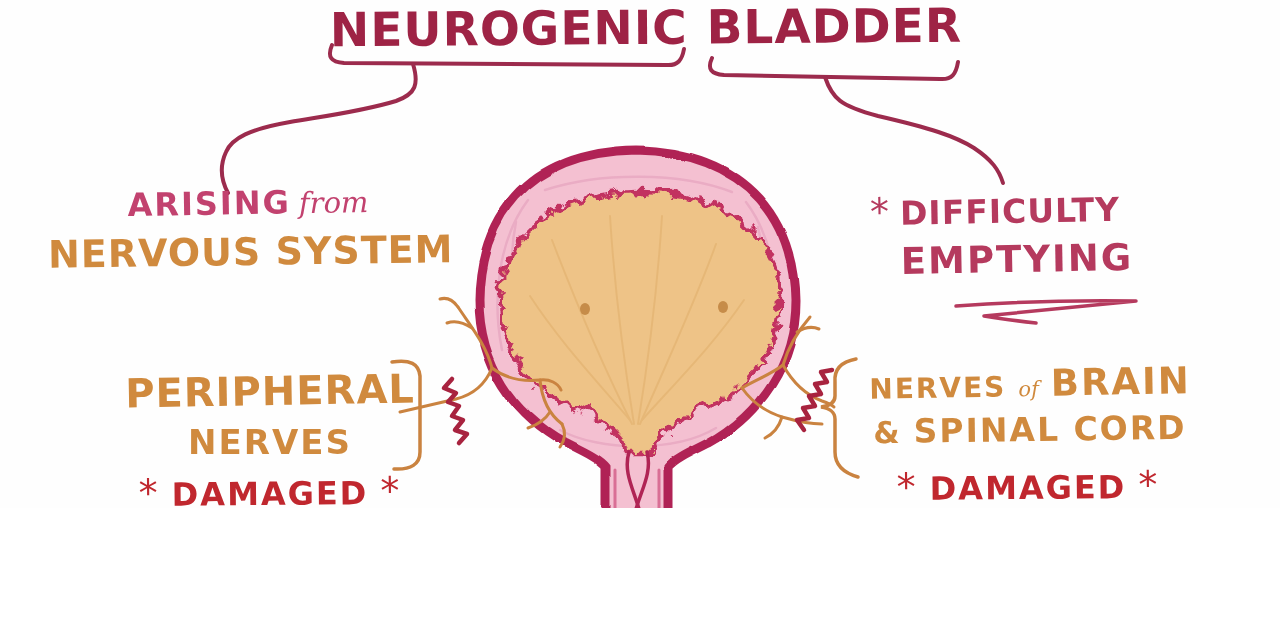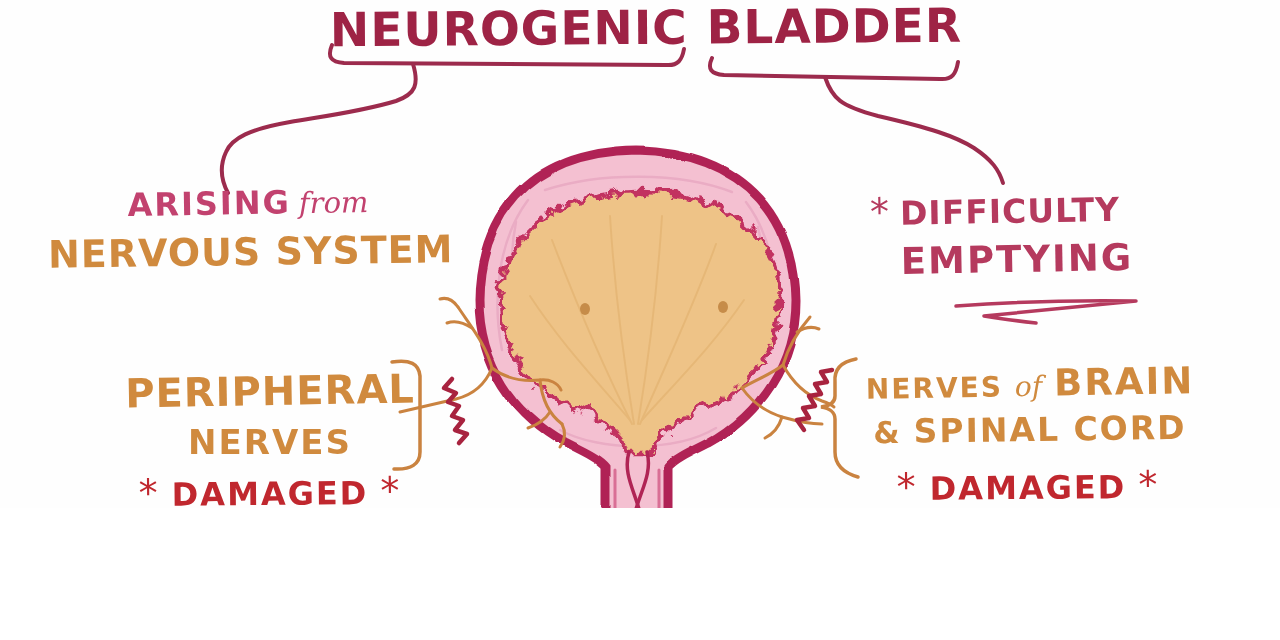--- a/index.html
+++ b/index.html
@@ -68,21 +68,21 @@
   .damaged-line .word{margin:0 12px;}
   
   .central-line1{
     left:855px;top:362px;width:350px;
     display:flex;justify-content:center;align-items:baseline;
     color:#d08a3e;transform:rotate(-1deg);
   }
   .central-line1 .w1{font-size:28px;font-weight:700;letter-spacing:2px;}
   .central-line1 .conn{
     font-family:"DejaVu Serif", serif;font-style:italic;
-    font-size:28px;margin:0 12px;
+    font-size:21px;margin:0 12px;
   }
   .central-line1 .w2{font-size:37px;font-weight:700;letter-spacing:2px;}
   .central-line2{
     left:855px;top:410px;width:350px;
     display:flex;justify-content:center;align-items:baseline;
     color:#d08a3e;transform:rotate(-0.8deg);
   }
   .central-line2 .amp{font-size:30px;font-weight:700;margin-right:14px;}
   .central-line2 .w{font-size:33px;font-weight:700;letter-spacing:2px;}
   .damaged-right{left:848px;top:464px;transform:rotate(-0.5deg);}

